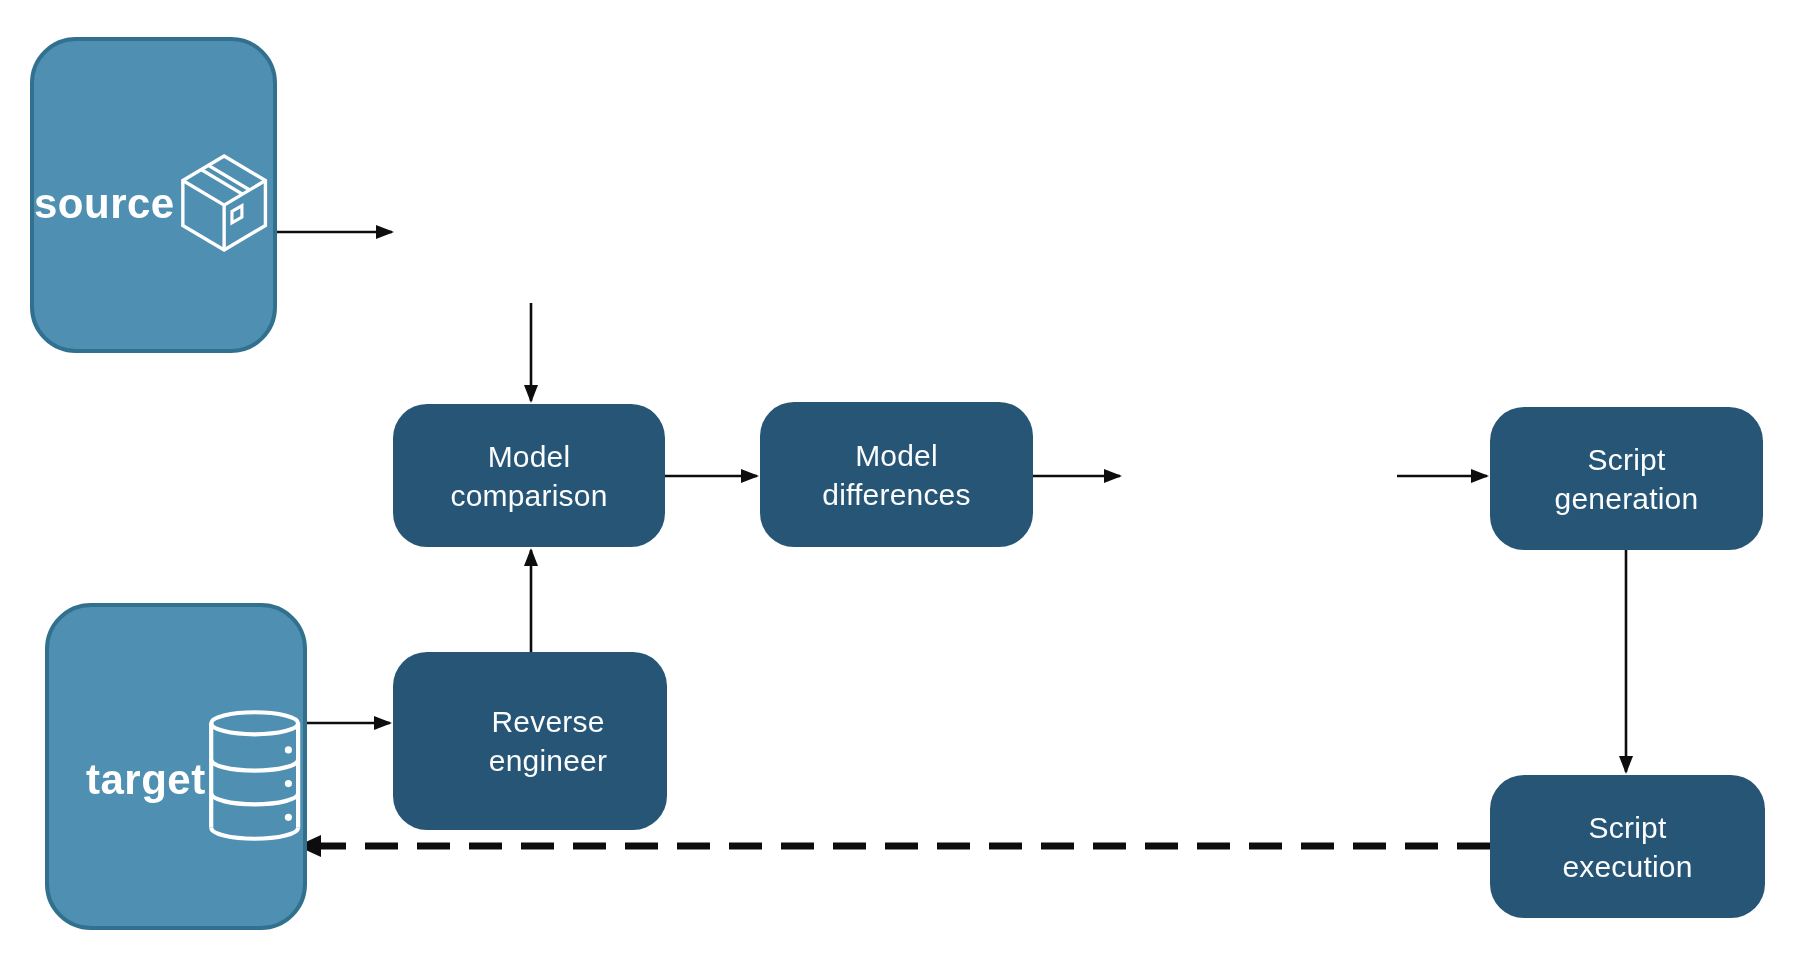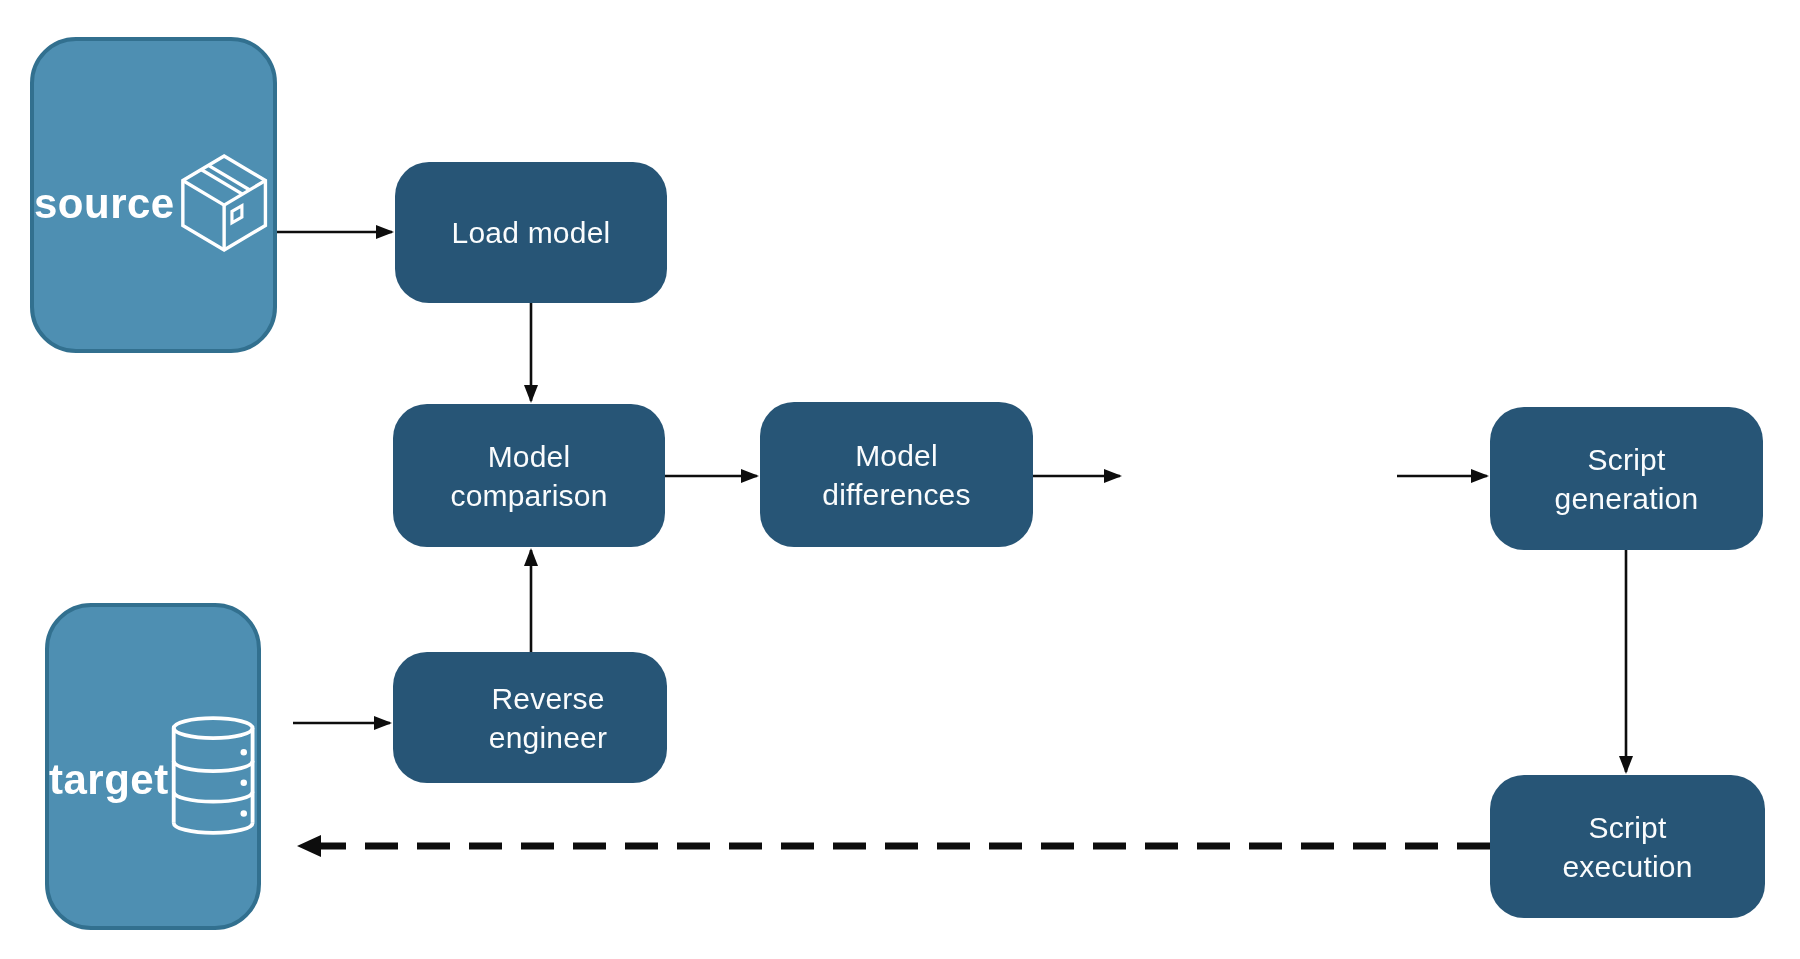--- a/index.html
+++ b/index.html
@@ -54,30 +54,30 @@
   .entity .entity-label {
     font-size: 42px;
     font-weight: bold;
     letter-spacing: 0.5px;
   }
 
   #entity-source { left: 30px; top: 37px; width: 247px; height: 316px; }
   #entity-source .entity-label { margin-top: 18px; }
   #entity-source .entity-icon { margin-top: 16px; }
 
-  #entity-target { left: 45px; top: 603px; width: 216px; height: 327px; }
+  #entity-target { left: 45px; top: 603px; width: 262px; height: 327px; padding-left: 37px; }
   #entity-target .entity-label { margin-top: 26px; }
   #entity-target .entity-icon { margin-top: 18px; }
 
   #node-load-model        { left: 395px;  top: 162px; width: 272px; height: 141px; }
   #node-model-comparison  { left: 393px;  top: 404px; width: 272px; height: 143px; }
   #node-model-differences { left: 760px;  top: 402px; width: 273px; height: 145px; }
   #node-deployment-plan   { left: 1123px; top: 403px; width: 274px; height: 143px; }
   #node-script-generation { left: 1490px; top: 407px; width: 273px; height: 143px; }
-  #node-reverse-engineer  { left: 393px;  top: 652px; width: 274px; height: 131px; padding-left: 36px; }
+  #node-reverse-engineer  { left: 393px;  top: 652px; width: 274px; height: 178px; padding-left: 36px; }
   #node-script-execution  { left: 1490px; top: 775px; width: 275px; height: 143px; }
 </style>
 </head>
 <body>
 
 <div class="canvas">
 
   <svg class="connectors" viewBox="0 0 1800 959" xmlns="http://www.w3.org/2000/svg">
     <defs>
       <marker id="arrow-solid" markerUnits="userSpaceOnUse" markerWidth="19" markerHeight="15" refX="16" refY="7" orient="auto">
@@ -127,23 +127,20 @@
         <path d="M8,182 A67,17 0 0 0 142,182"></path>
       </g>
       <g fill="#ffffff" stroke="none">
         <circle cx="127" cy="62" r="5.5"></circle>
         <circle cx="127" cy="114" r="5.5"></circle>
         <circle cx="127" cy="166" r="5.5"></circle>
       </g>
     </svg>
   </div>
 
-  <div class="node" id="node-load-model">
-    <span class="label">Load model</span>
-  </div>
 
   <div class="node" id="node-model-comparison">
     <span class="label">Model
 comparison</span>
   </div>
 
   <div class="node" id="node-model-differences">
     <span class="label">Model
 differences</span>
   </div>

